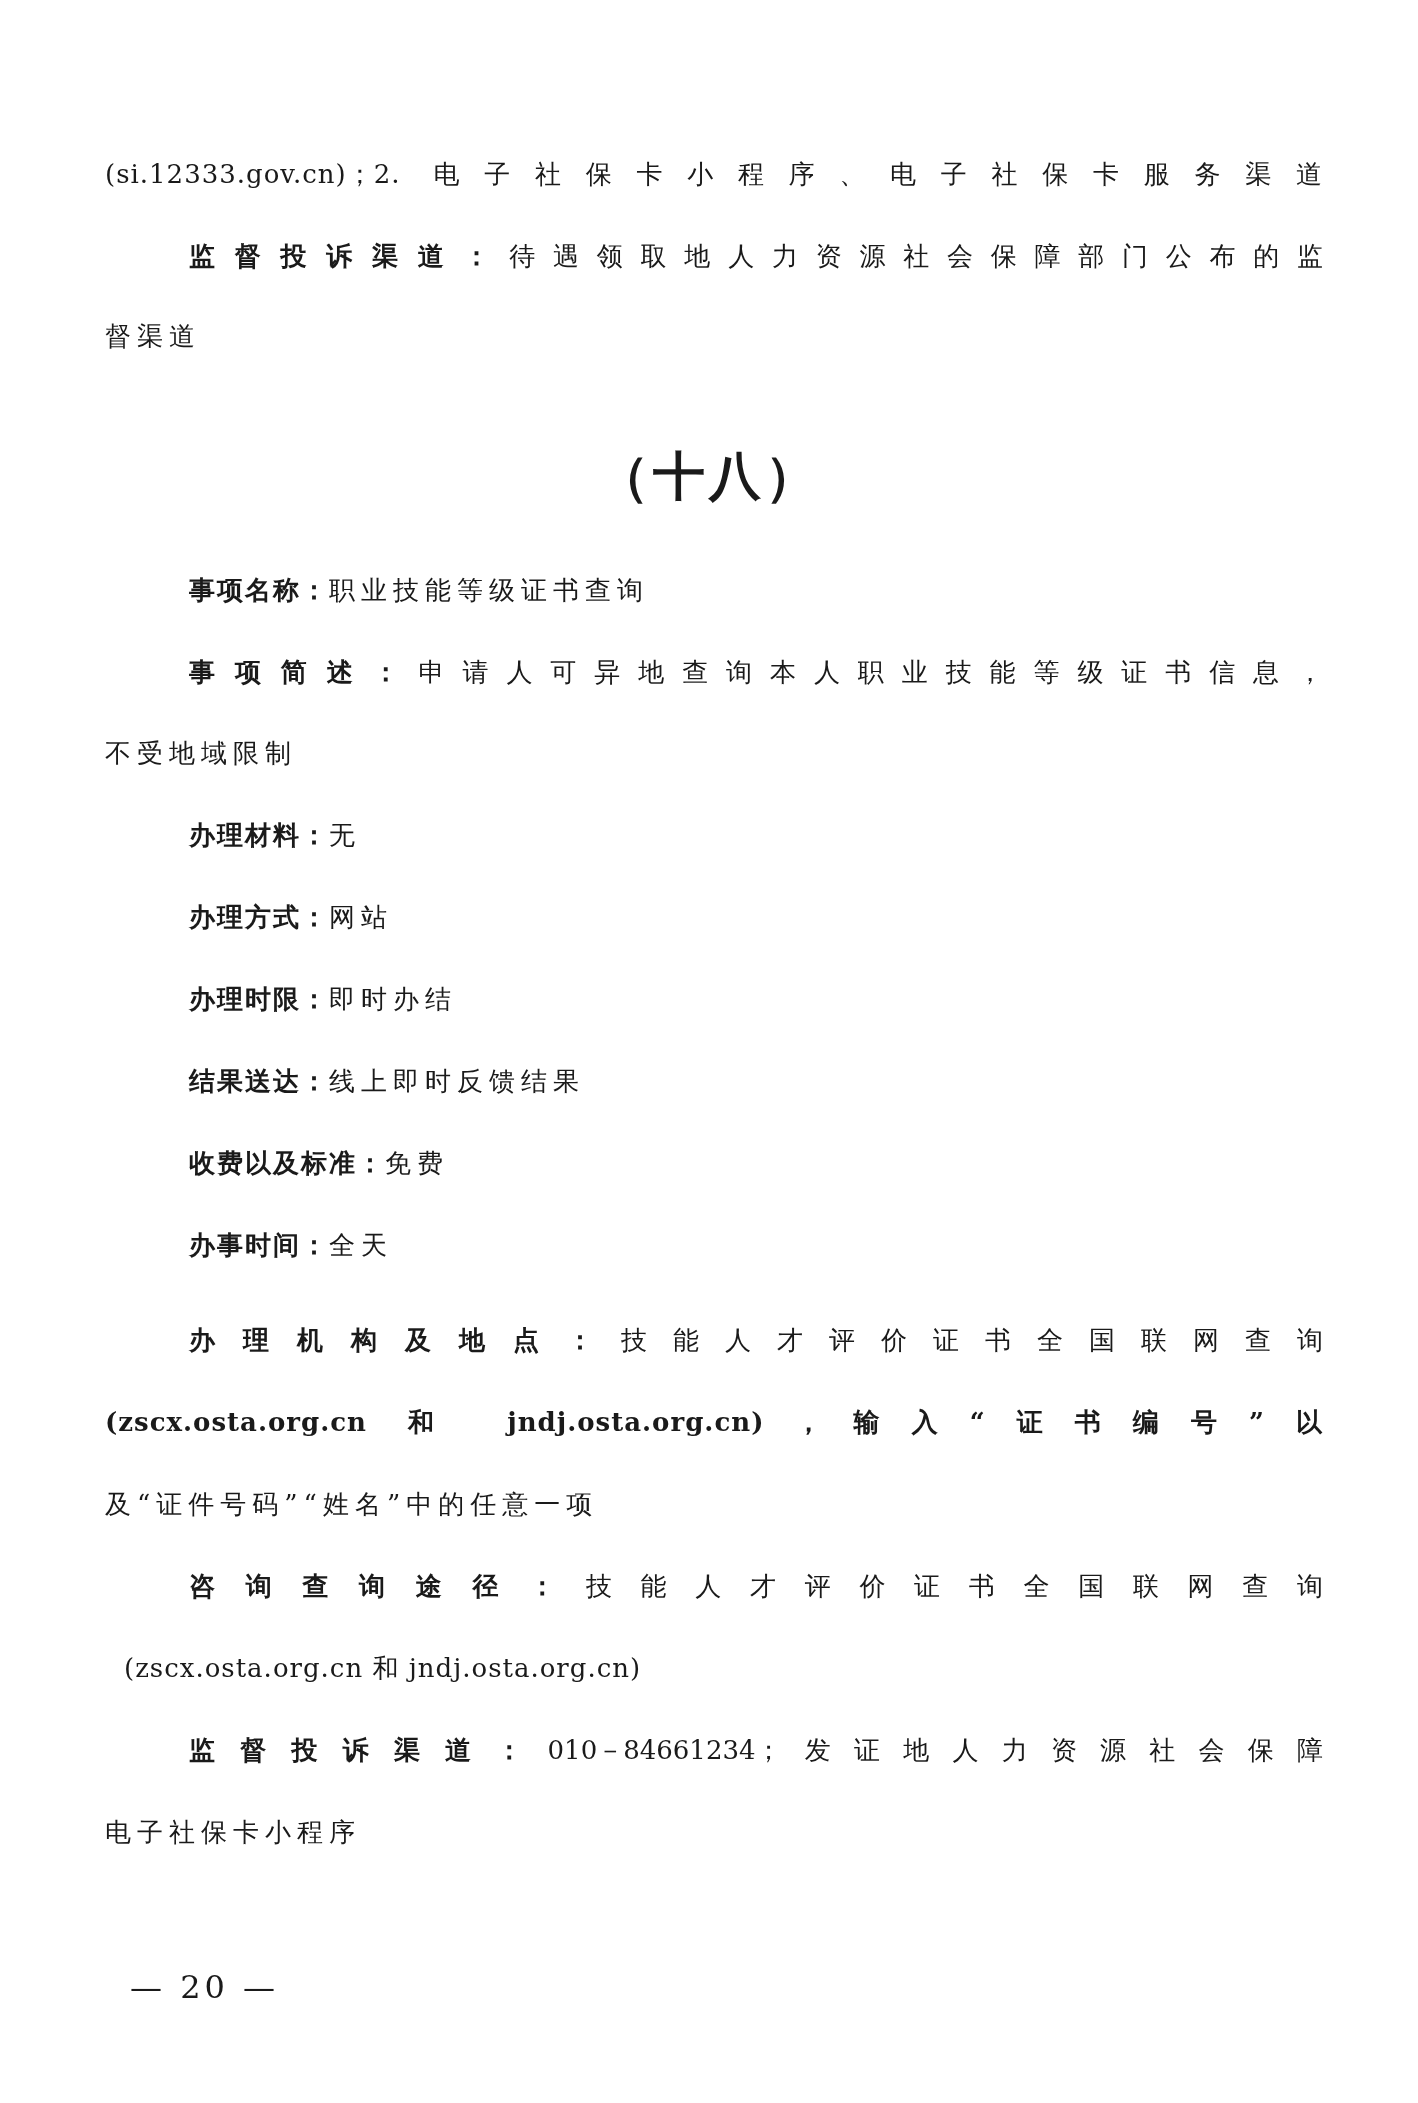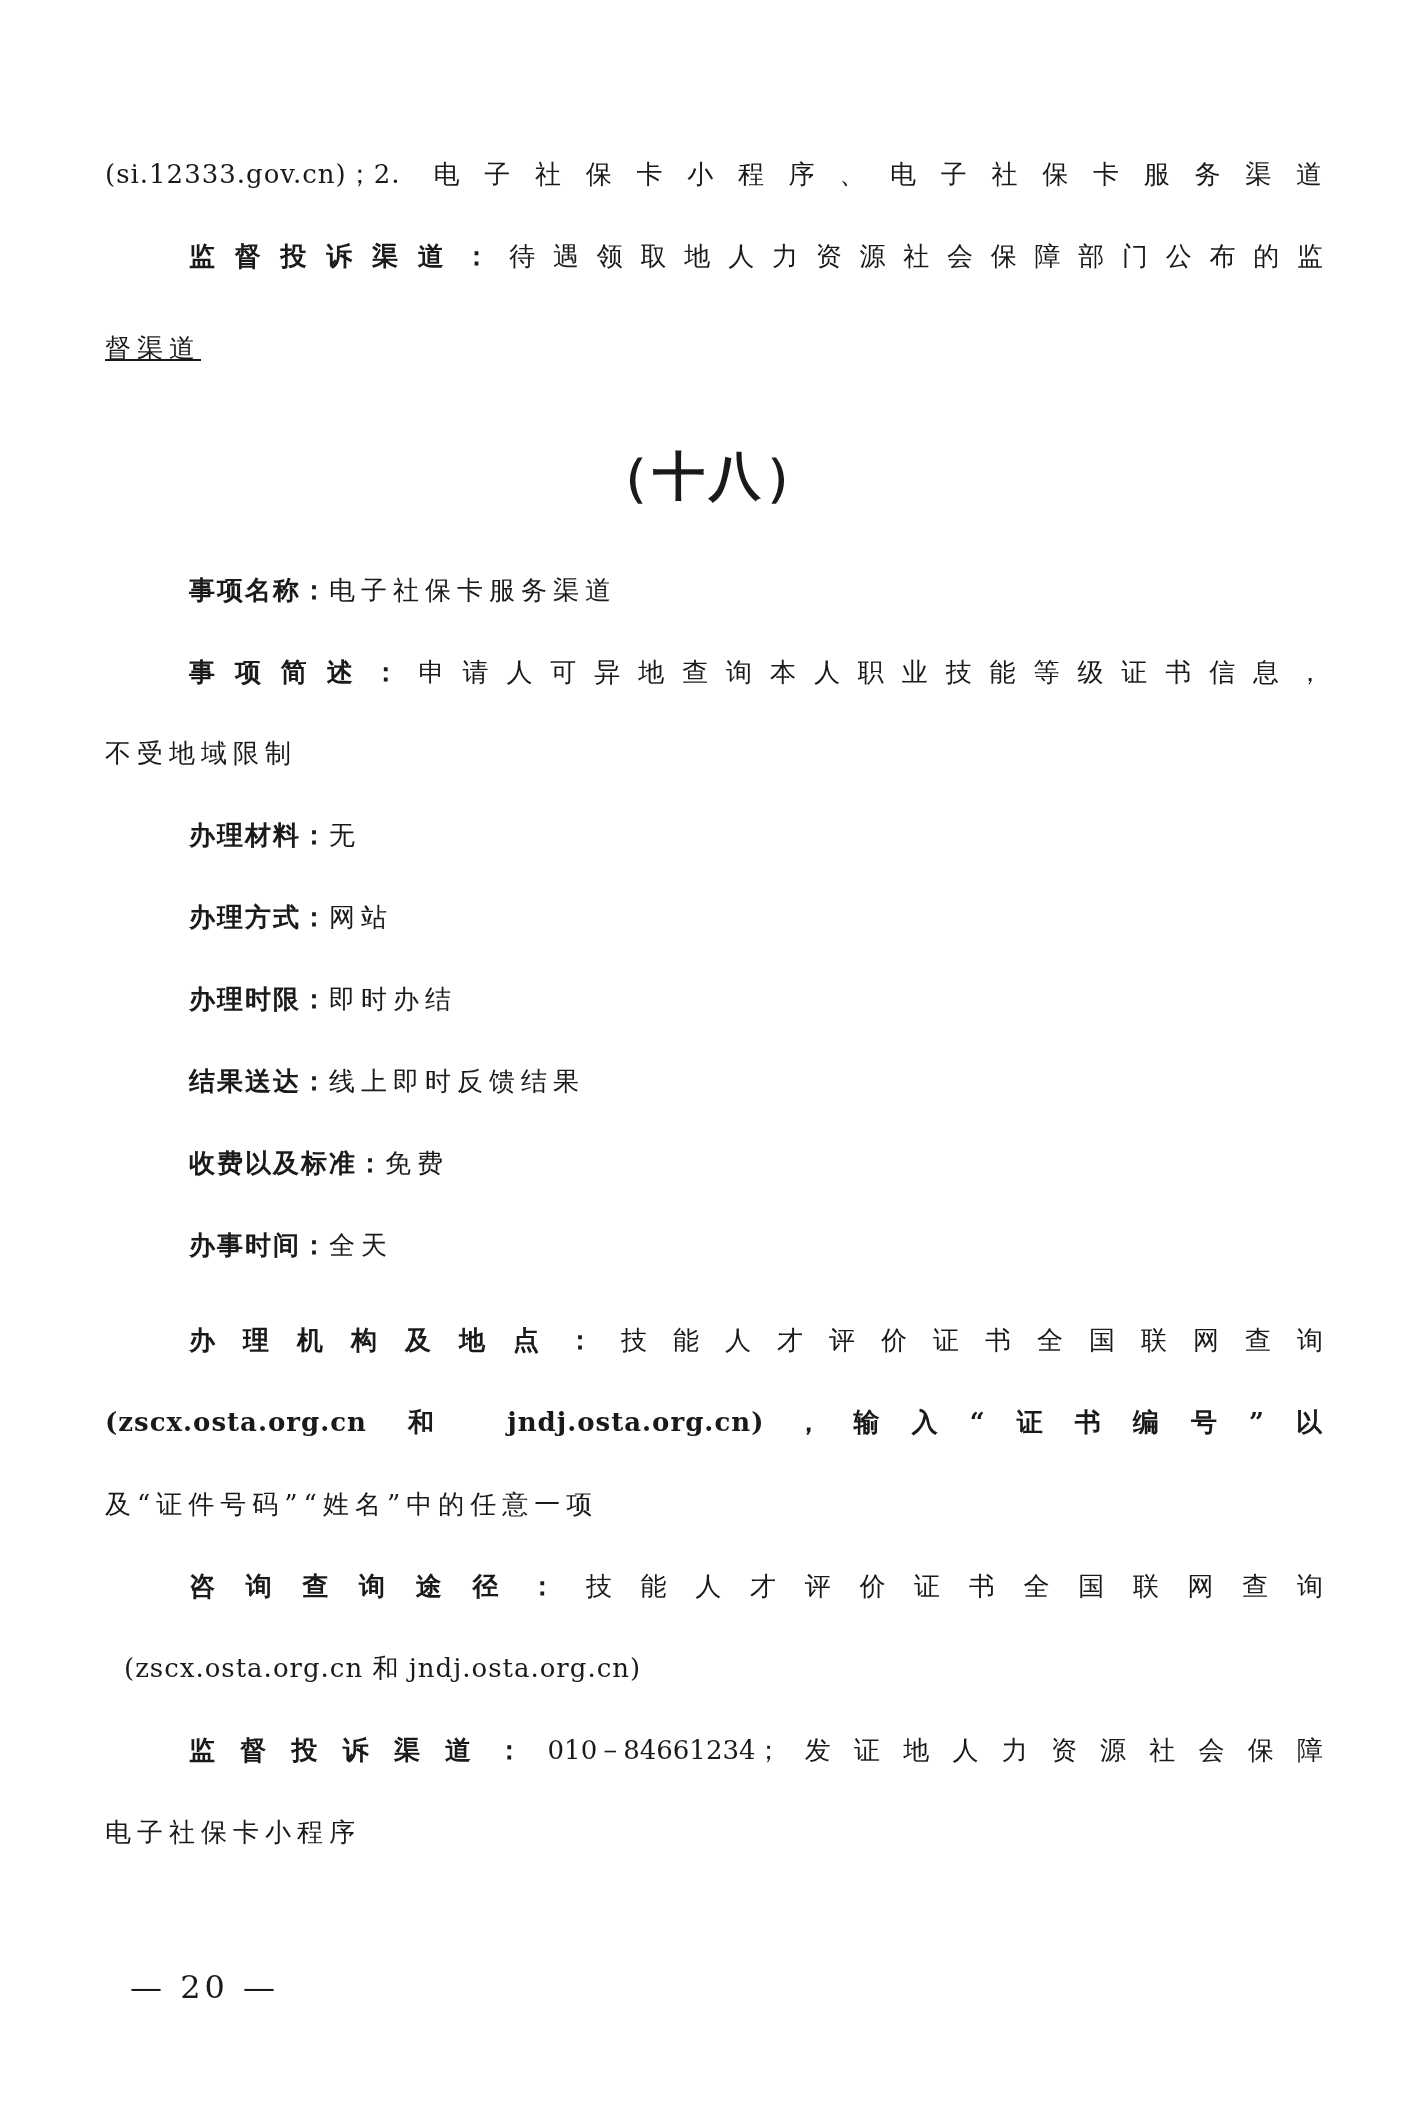--- a/index.html
+++ b/index.html
@@ -19,28 +19,28 @@
 <body>
 
 <div>
 
   <div class="line just latin" style="top:150px;">
     <span>(si.12333.gov.cn)；2. 电子社保卡小程序、电子社保卡服务渠道</span>
   </div>
   <div class="line indent just" style="top:232px;">
     <span class="label">监督投诉渠道：</span><span>待遇领取地人力资源社会保障部门公布的监</span>
   </div>
-  <div class="line" style="top:324px;text-decoration:underline;">
+  <div class="line" style="top:312px;">
     <span>督渠道</span>
   </div>
 
   <div class="heading" style="top:442px;">（十八）</div>
 
   <div class="line indent" style="top:566px;">
-    <span class="label">事项名称：</span><span>电子社保卡服务渠道</span>
+    <span class="label">事项名称：</span><span>职业技能等级证书查询</span>
   </div>
 
   <div class="line indent just" style="top:648px;">
     <span class="label">事项简述：</span><span>申请人可异地查询本人职业技能等级证书信息，</span>
   </div>
   <div class="line" style="top:729px;">
     <span>不受地域限制</span>
   </div>
 
   <div class="line indent" style="top:811px;">

